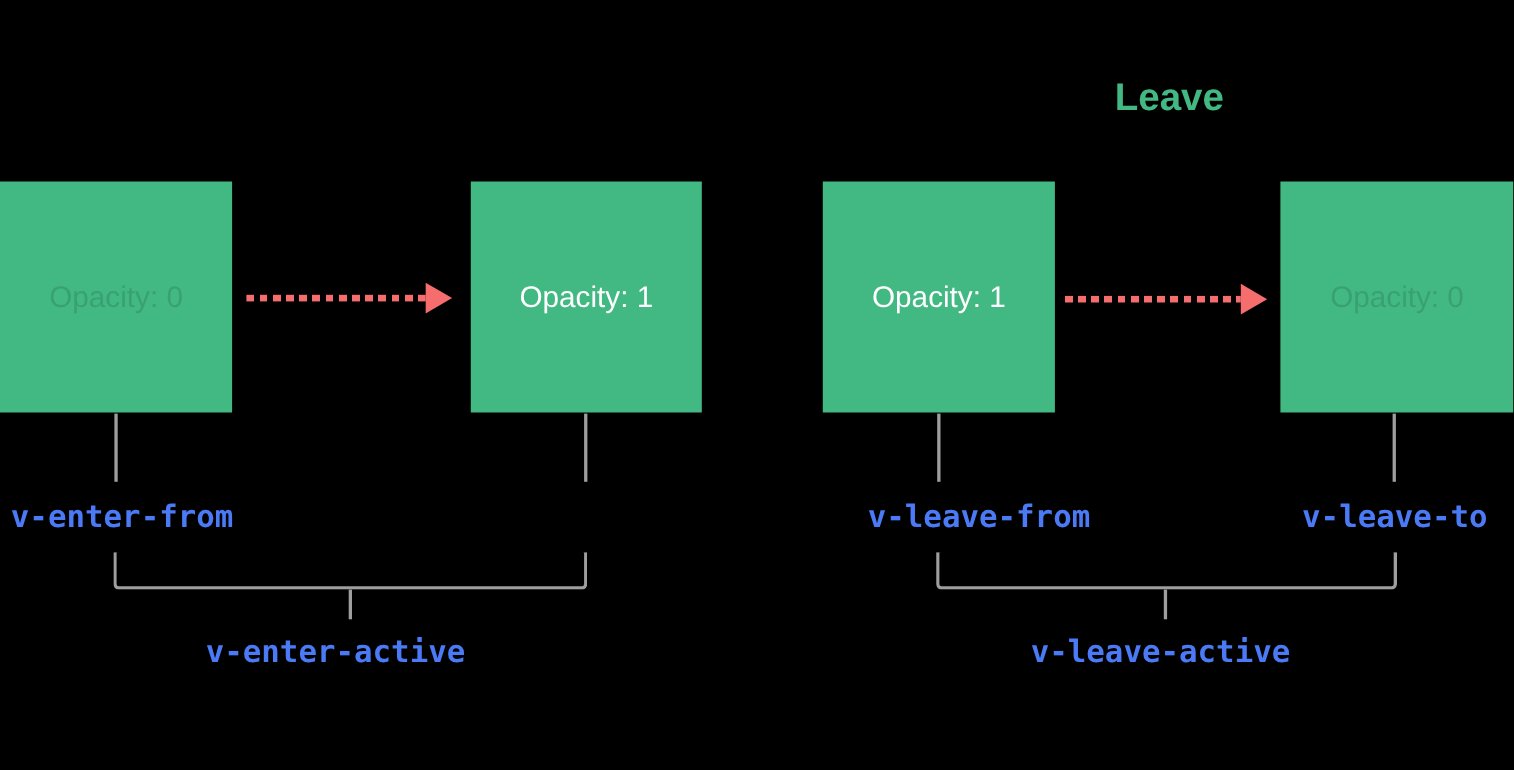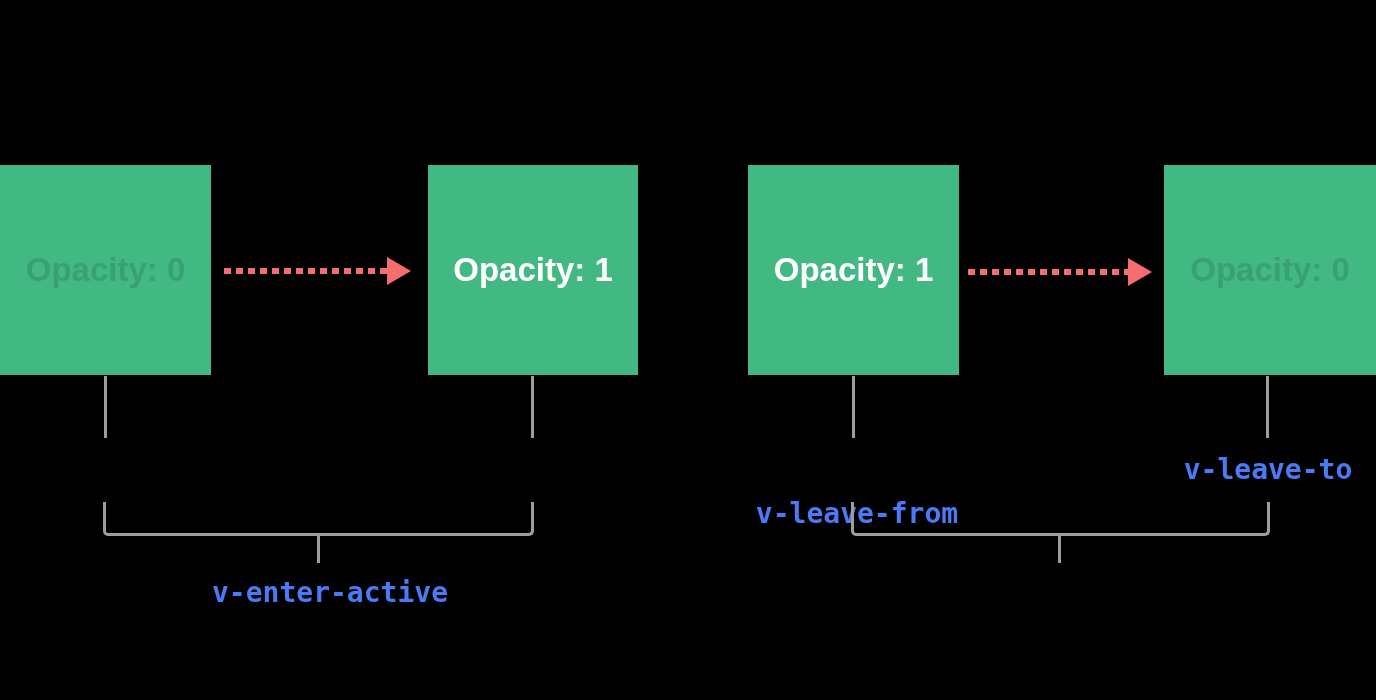--- a/index.html
+++ b/index.html
@@ -36,24 +36,23 @@
     background: var(--green, #42b883);
     display: flex;
     align-items: center;
     justify-content: center;
   }
   .box.box1 { left: 0;      width: 211px; }
   .box.box2 { left: 428px;  width: 210px; }
   .box.box3 { left: 748px;  width: 211px; }
   .box.box4 { left: 1164px; width: 212px; }
   .box-label {
-    font-size: 33px;
+    font-size: 27px;
     color: var(--white, #fff);
     white-space: nowrap;
-    font-weight: bold;
   }
   .box-label.faint { color: var(--faded, rgba(0,0,0,0.13)); }
   
   .dashes {
     position: absolute;
     height: 6px;
     background: repeating-linear-gradient(90deg,
       var(--red, #f56d6d) 0, var(--red, #f56d6d) 7px,
       transparent 7px, transparent 12px);
   }
@@ -110,23 +109,23 @@
     line-height: 34px;
     font-family: "DejaVu Sans Mono", "Liberation Mono", monospace;
     font-size: 28px;
     font-weight: bold;
     color: var(--blue, #4a7af5);
     text-align: center;
     white-space: nowrap;
   }
   .mono.enter-from   { left: 1px;    top: 453px; width: 220px; }
   .mono.enter-to     { left: 423px;  top: 453px; width: 220px; }
-  .mono.leave-from   { left: 747px;  top: 453px; width: 220px; margin-top: 44px; }
+  .mono.leave-from   { left: 780px;  top: 453px; width: 220px; }
   .mono.leave-to     { left: 1158px; top: 453px; width: 220px; }
-  .mono.enter-active { left: 170px;  top: 576px; width: 320px; }
+  .mono.enter-active { left: 145px;  top: 576px; width: 320px; }
   .mono.leave-active { left: 895px;  top: 576px; width: 320px; }
 </style>
 </head>
 <body>
 
 <div class="canvas" style="--bg: #000000; --green: #42b883; --red: #f56d6d; --blue: #4a7af5; --gray: #9e9e9e; --white: #ffffff; --faded: rgba(0,0,0,0.13);">
 
 
   <div class="box box1">
     <span class="box-label faint">Opacity: 0</span>
@@ -135,26 +134,28 @@
   <div class="dashes enter"></div>
   <div class="arrowhead enter"></div>
 
   <div class="box box2">
     <span class="box-label">Opacity: 1</span>
   </div>
 
   <div class="vline a"></div>
   <div class="vline b"></div>
 
+  <div class="mono enter-from">v-enter-from</div>
 
   <div class="bracket enter"></div>
   <div class="stem enter"></div>
 
   <div class="mono enter-active">v-enter-active</div>
 
+  <div class="title leave">Leave</div>
 
   <div class="box box3">
     <span class="box-label">Opacity: 1</span>
   </div>
 
   <div class="dashes leave"></div>
   <div class="arrowhead leave"></div>
 
   <div class="box box4">
     <span class="box-label faint">Opacity: 0</span>
@@ -162,14 +163,15 @@
 
   <div class="vline c"></div>
   <div class="vline d"></div>
 
   <div class="mono leave-from">v-leave-from</div>
   <div class="mono leave-to">v-leave-to</div>
 
   <div class="bracket leave"></div>
   <div class="stem leave"></div>
 
+  <div class="mono leave-active">v-leave-active</div>
 
 </div>
 
 </body></html>

